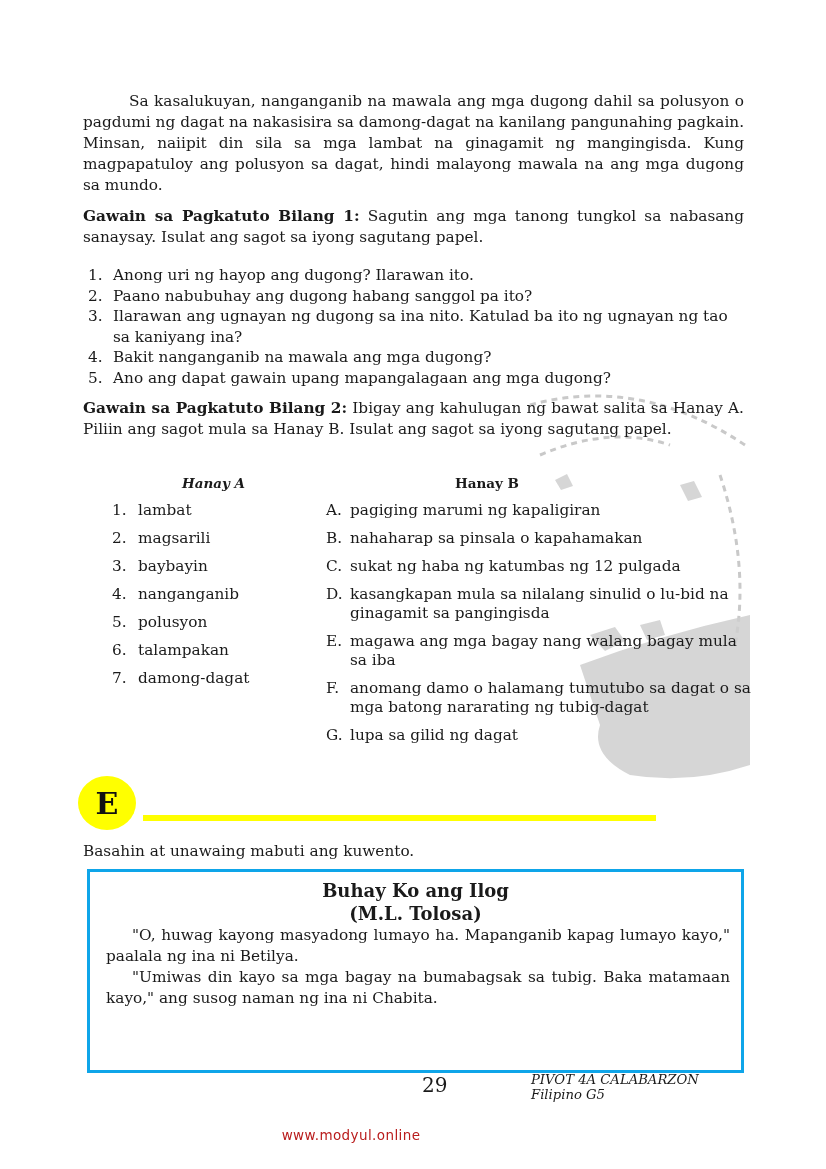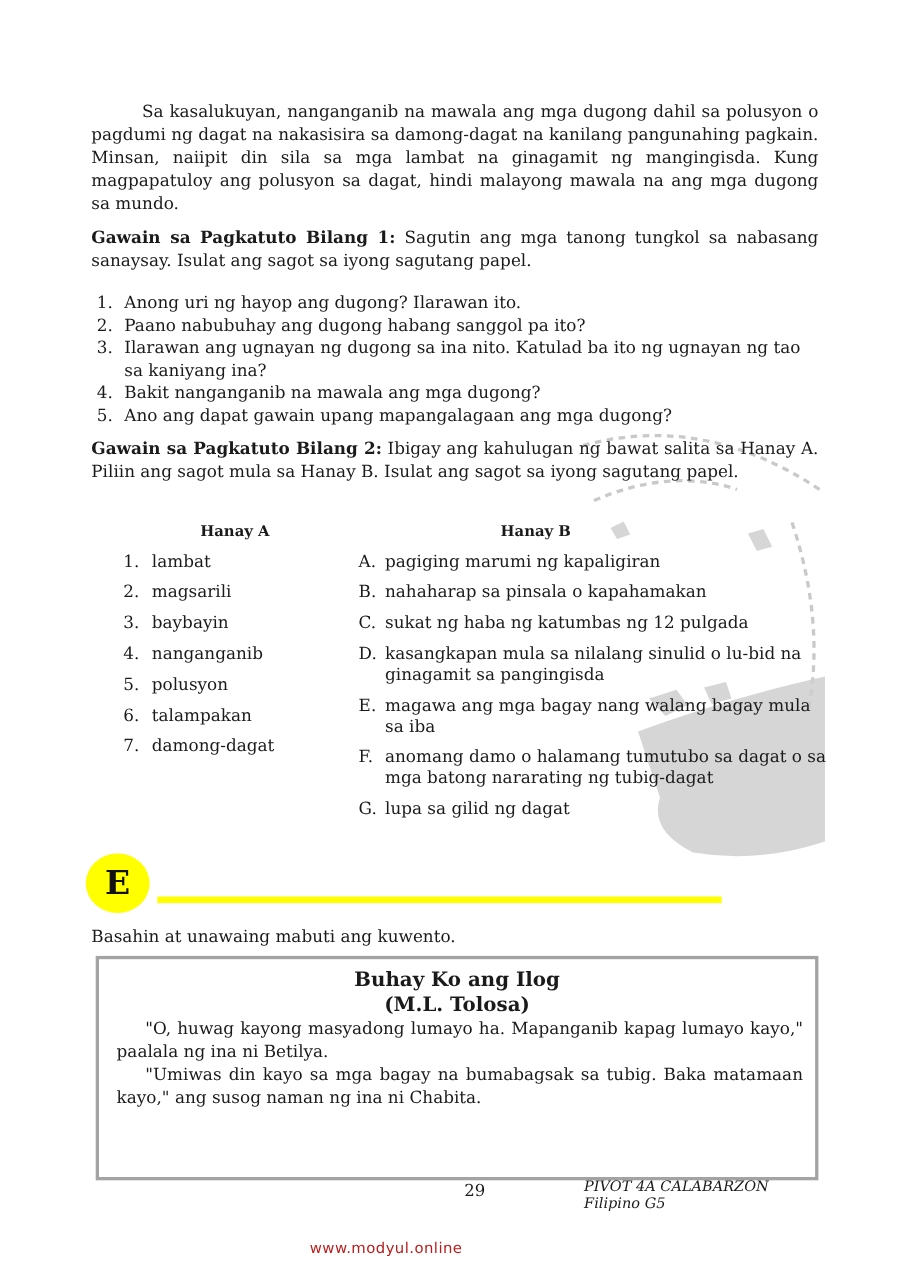--- a/index.html
+++ b/index.html
@@ -15,45 +15,45 @@
 
   #p-intro { top: 91px; }
   #p-gawain1 { top: 206px; }
   #q-list { position: absolute; left: 88px; top: 265px; width: 660px; margin: 0; padding: 0; list-style: none; font-size: 15.3px; line-height: 20.5px; }
   #q-list li { display: flex; }
   #q-list .num { width: 25px; flex: none; }
   #q-list .txt { flex: 1; }
   #p-gawain2 { top: 398px; }
 
   .col-head { position: absolute; top: 475px; font-size: 13.5px; font-weight: bold; }
-  #head-a { left: 182px; }
+  #head-a { left: 182px; font-style: italic; }
   #head-b { left: 455px; text-align: right; }
 
   .col-a { position: absolute; left: 112px; top: 501px; margin: 0; padding: 0; list-style: none; font-size: 15.3px; }
   .col-a li { height: 28px; display: flex; }
   .col-a .num { width: 26px; }
 
   .col-b { position: absolute; left: 326px; top: 501px; width: 430px; margin: 0; padding: 0; list-style: none; font-size: 15.3px; line-height: 19px; }
   .col-b li { display: flex; margin-bottom: 9px; }
   .col-b .let { width: 24px; flex: none; }
   .col-b .txt { flex: 1; }
 
   .e-badge { position: absolute; left: 78px; top: 776px; width: 58px; height: 54px; border-radius: 50%;
              background: #ffff00; display: flex; align-items: center; justify-content: center;
              font-family: "DejaVu Serif", serif; font-weight: bold; font-size: 30px; color: #111; }
   .e-rule { position: absolute; left: 143px; top: 815px; width: 513px; height: 6px; background: #ffff00; }
 
   #p-basahin { top: 841px; }
 
-  .story-box { position: absolute; left: 87px; top: 869px; width: 651px; height: 198px; border: 3px solid #a3a3a3; }
+  .story-box { position: absolute; left: 87px; top: 869px; width: 651px; height: 198px; border: 3px solid #0ea5e9; }
   .story-title { position: absolute; left: 0; right: 0; top: 7px; text-align: center; font-weight: bold; font-size: 18px; line-height: 23px; }
   .story-body { position: absolute; left: 16px; right: 11px; top: 53px; font-size: 15.3px; line-height: 21px; text-align: justify; }
   .story-body p { margin: 0; text-indent: 26px; }
 
-  .footer-page { position: absolute; left: 422px; top: 1073px; font-size: 15px; }
+  .footer-page { position: absolute; left: 422px; top: 1073px; font-size: 20px; }
   .footer-title { position: absolute; left: 507px; top: 1072px; font-size: 13.2px; font-style: italic; margin-left: 24px; }
   .watermark { position: absolute; left: 0; right: 0; top: 1127px; text-align: center; font-family: "DejaVu Sans", sans-serif; font-size: 13.5px; color: #b91c1c; letter-spacing: 0.4px; }
 </style>
 </head>
 <body>
 
 <div class="page">
 
   <svg class="seal" viewBox="0 0 230 400">
     <g fill="none" stroke="#c9c9c9" stroke-width="3" stroke-dasharray="6 5">

